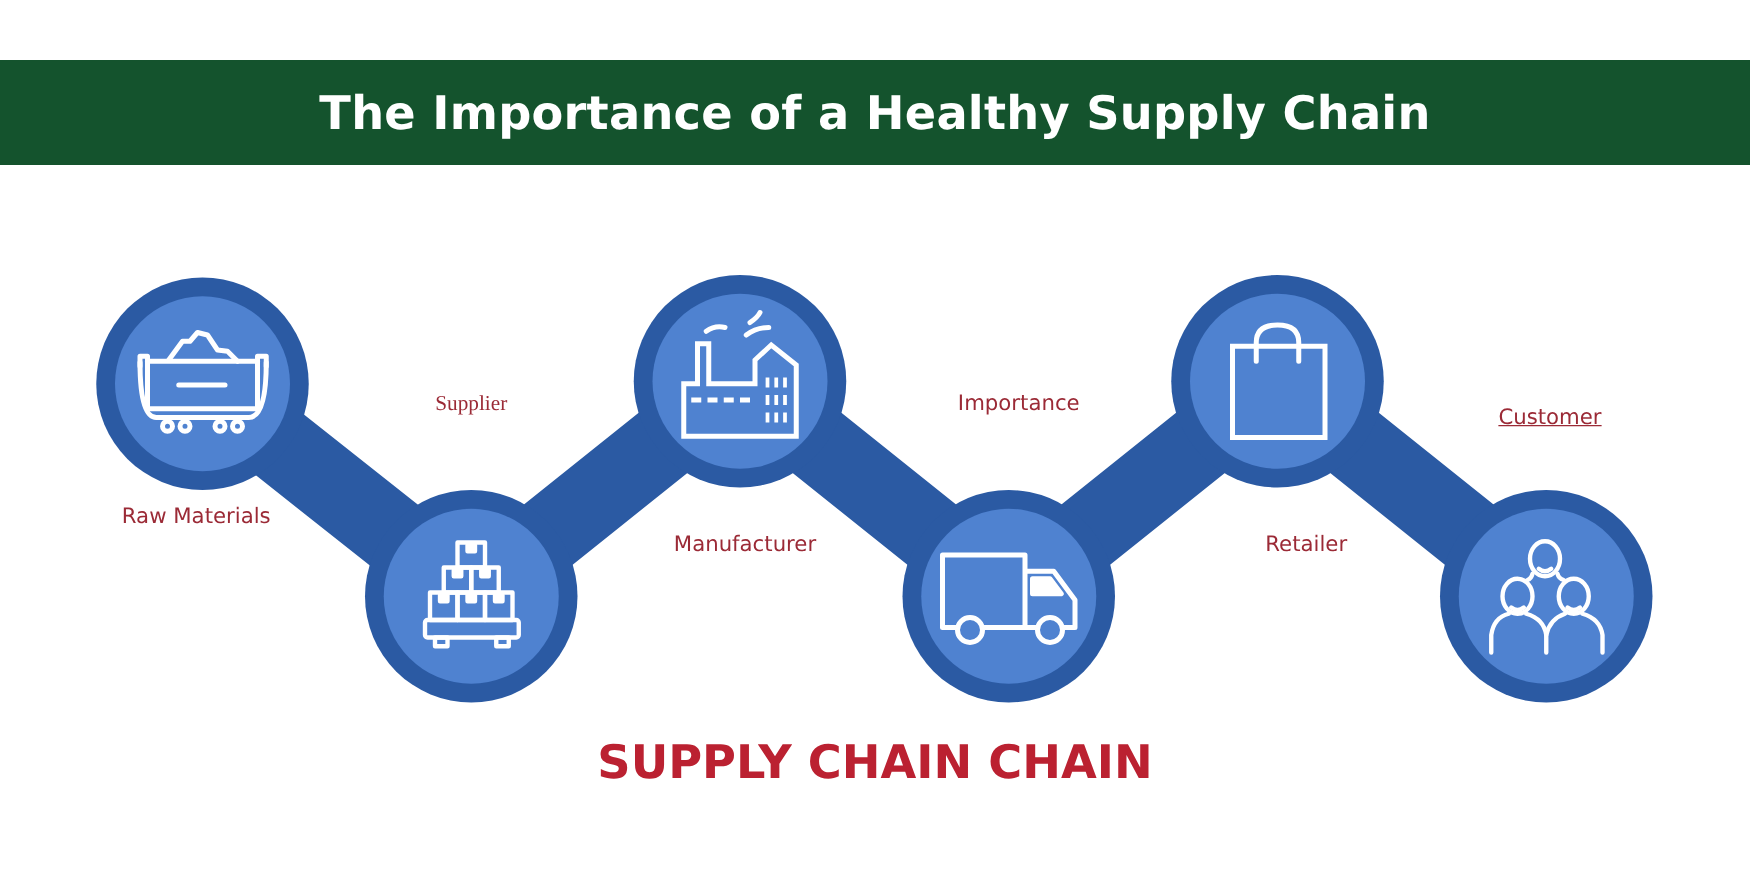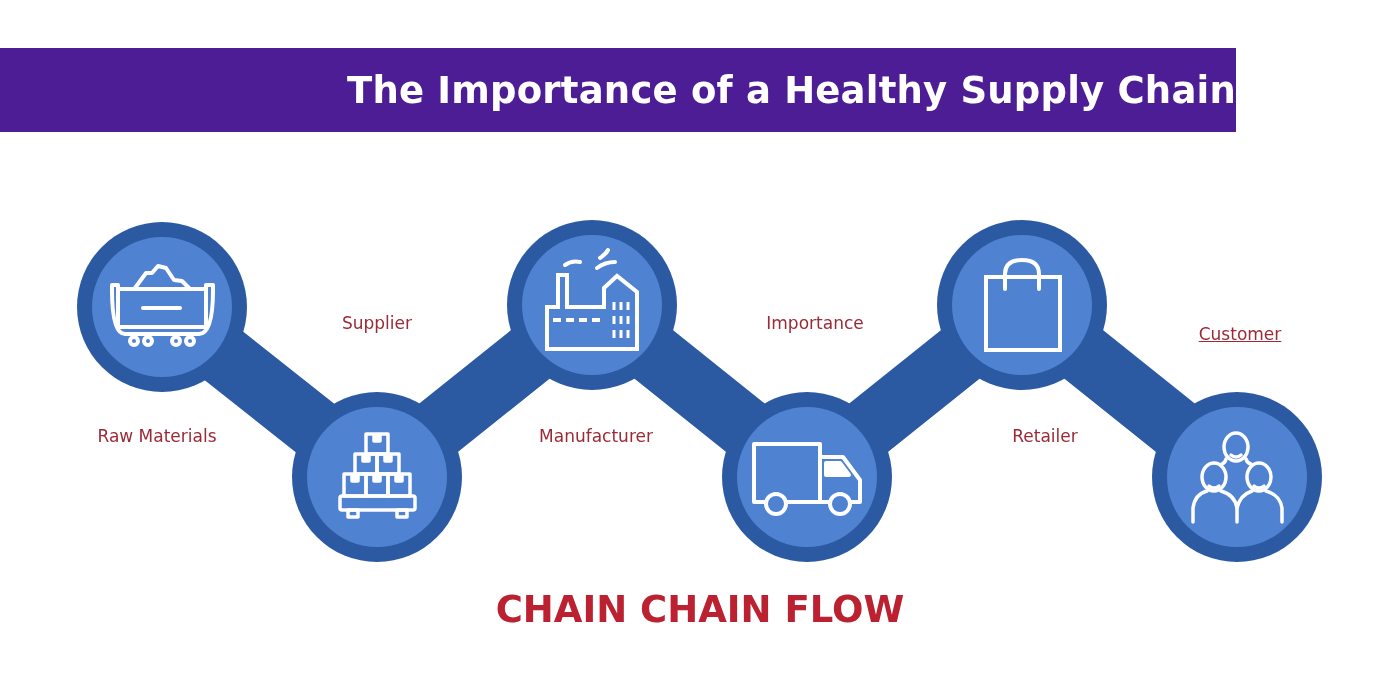--- a/index.html
+++ b/index.html
@@ -1,17 +1,17 @@
 <!DOCTYPE html>
 <html><head>
 <meta charset="utf-8">
 <style>
   html,body{margin:0;padding:0;background:#fff;}
   body{width:1400px;height:700px;position:relative;overflow:hidden;font-family:"DejaVu Sans",sans-serif;}
-  .banner{position:absolute;left:0;top:48px;width:1236px;height:84px;background:#4c1d95;display:flex;align-items:center;justify-content:flex-end;}
+  .banner{position:absolute;left:0;top:48px;width:1400px;height:84px;background:#14532d;display:flex;align-items:center;justify-content:center;}
   .banner h1{margin:0;color:#fff;font-family:"DejaVu Sans",sans-serif;font-weight:bold;font-size:37px;letter-spacing:0.2px;}
   svg.flow{position:absolute;left:0;top:0;}
   .label{position:absolute;color:#9b2a36;font-family:"DejaVu Sans",sans-serif;font-size:17px;transform:translateX(-50%);white-space:nowrap;}
   .footer{position:absolute;left:0;width:1400px;top:588px;text-align:center;color:#bb2131;font-family:"DejaVu Sans",sans-serif;font-weight:bold;font-size:37px;}
 </style>
 </head>
 <body>
 
 <div class="banner">
   <h1>The Importance of a Healthy Supply Chain</h1>
@@ -118,20 +118,20 @@
       <path d="M1193,522 L1193,508 Q1195,494 1207,491"></path>
       <path d="M1221,491 Q1235,495 1237,508 L1237,522"></path>
       <path d="M1237,508 Q1240,495 1252,491"></path>
       <path d="M1266,491 Q1280,495 1282,508 L1282,522"></path>
       <path d="M1226,459 Q1225,463 1222,464"></path>
       <path d="M1246,459 Q1247,463 1251,464"></path>
     </g>
   </g>
 </svg>
 
-<div class="label" style="left:157px;top:426px;">Raw Materials</div>
-<div class="label" style="left:377px;top:313px;">Supplier</div>
+<div class="label" style="left:157px;top:403px;">Raw Materials</div>
+<div class="label" style="left:377px;top:313px;font-family:Liberation Serif, serif;">Supplier</div>
 <div class="label" style="left:596px;top:426px;">Manufacturer</div>
 <div class="label" style="left:815px;top:313px;">Importance</div>
 <div class="label" style="left:1021px;top:426px;margin-left:24px;">Retailer</div>
 <div class="label" style="left:1240px;top:324px;text-decoration:underline;">Customer</div>
 
-<div class="footer">CHAIN CHAIN FLOW</div>
+<div class="footer">SUPPLY CHAIN CHAIN</div>
 
 </body></html>

